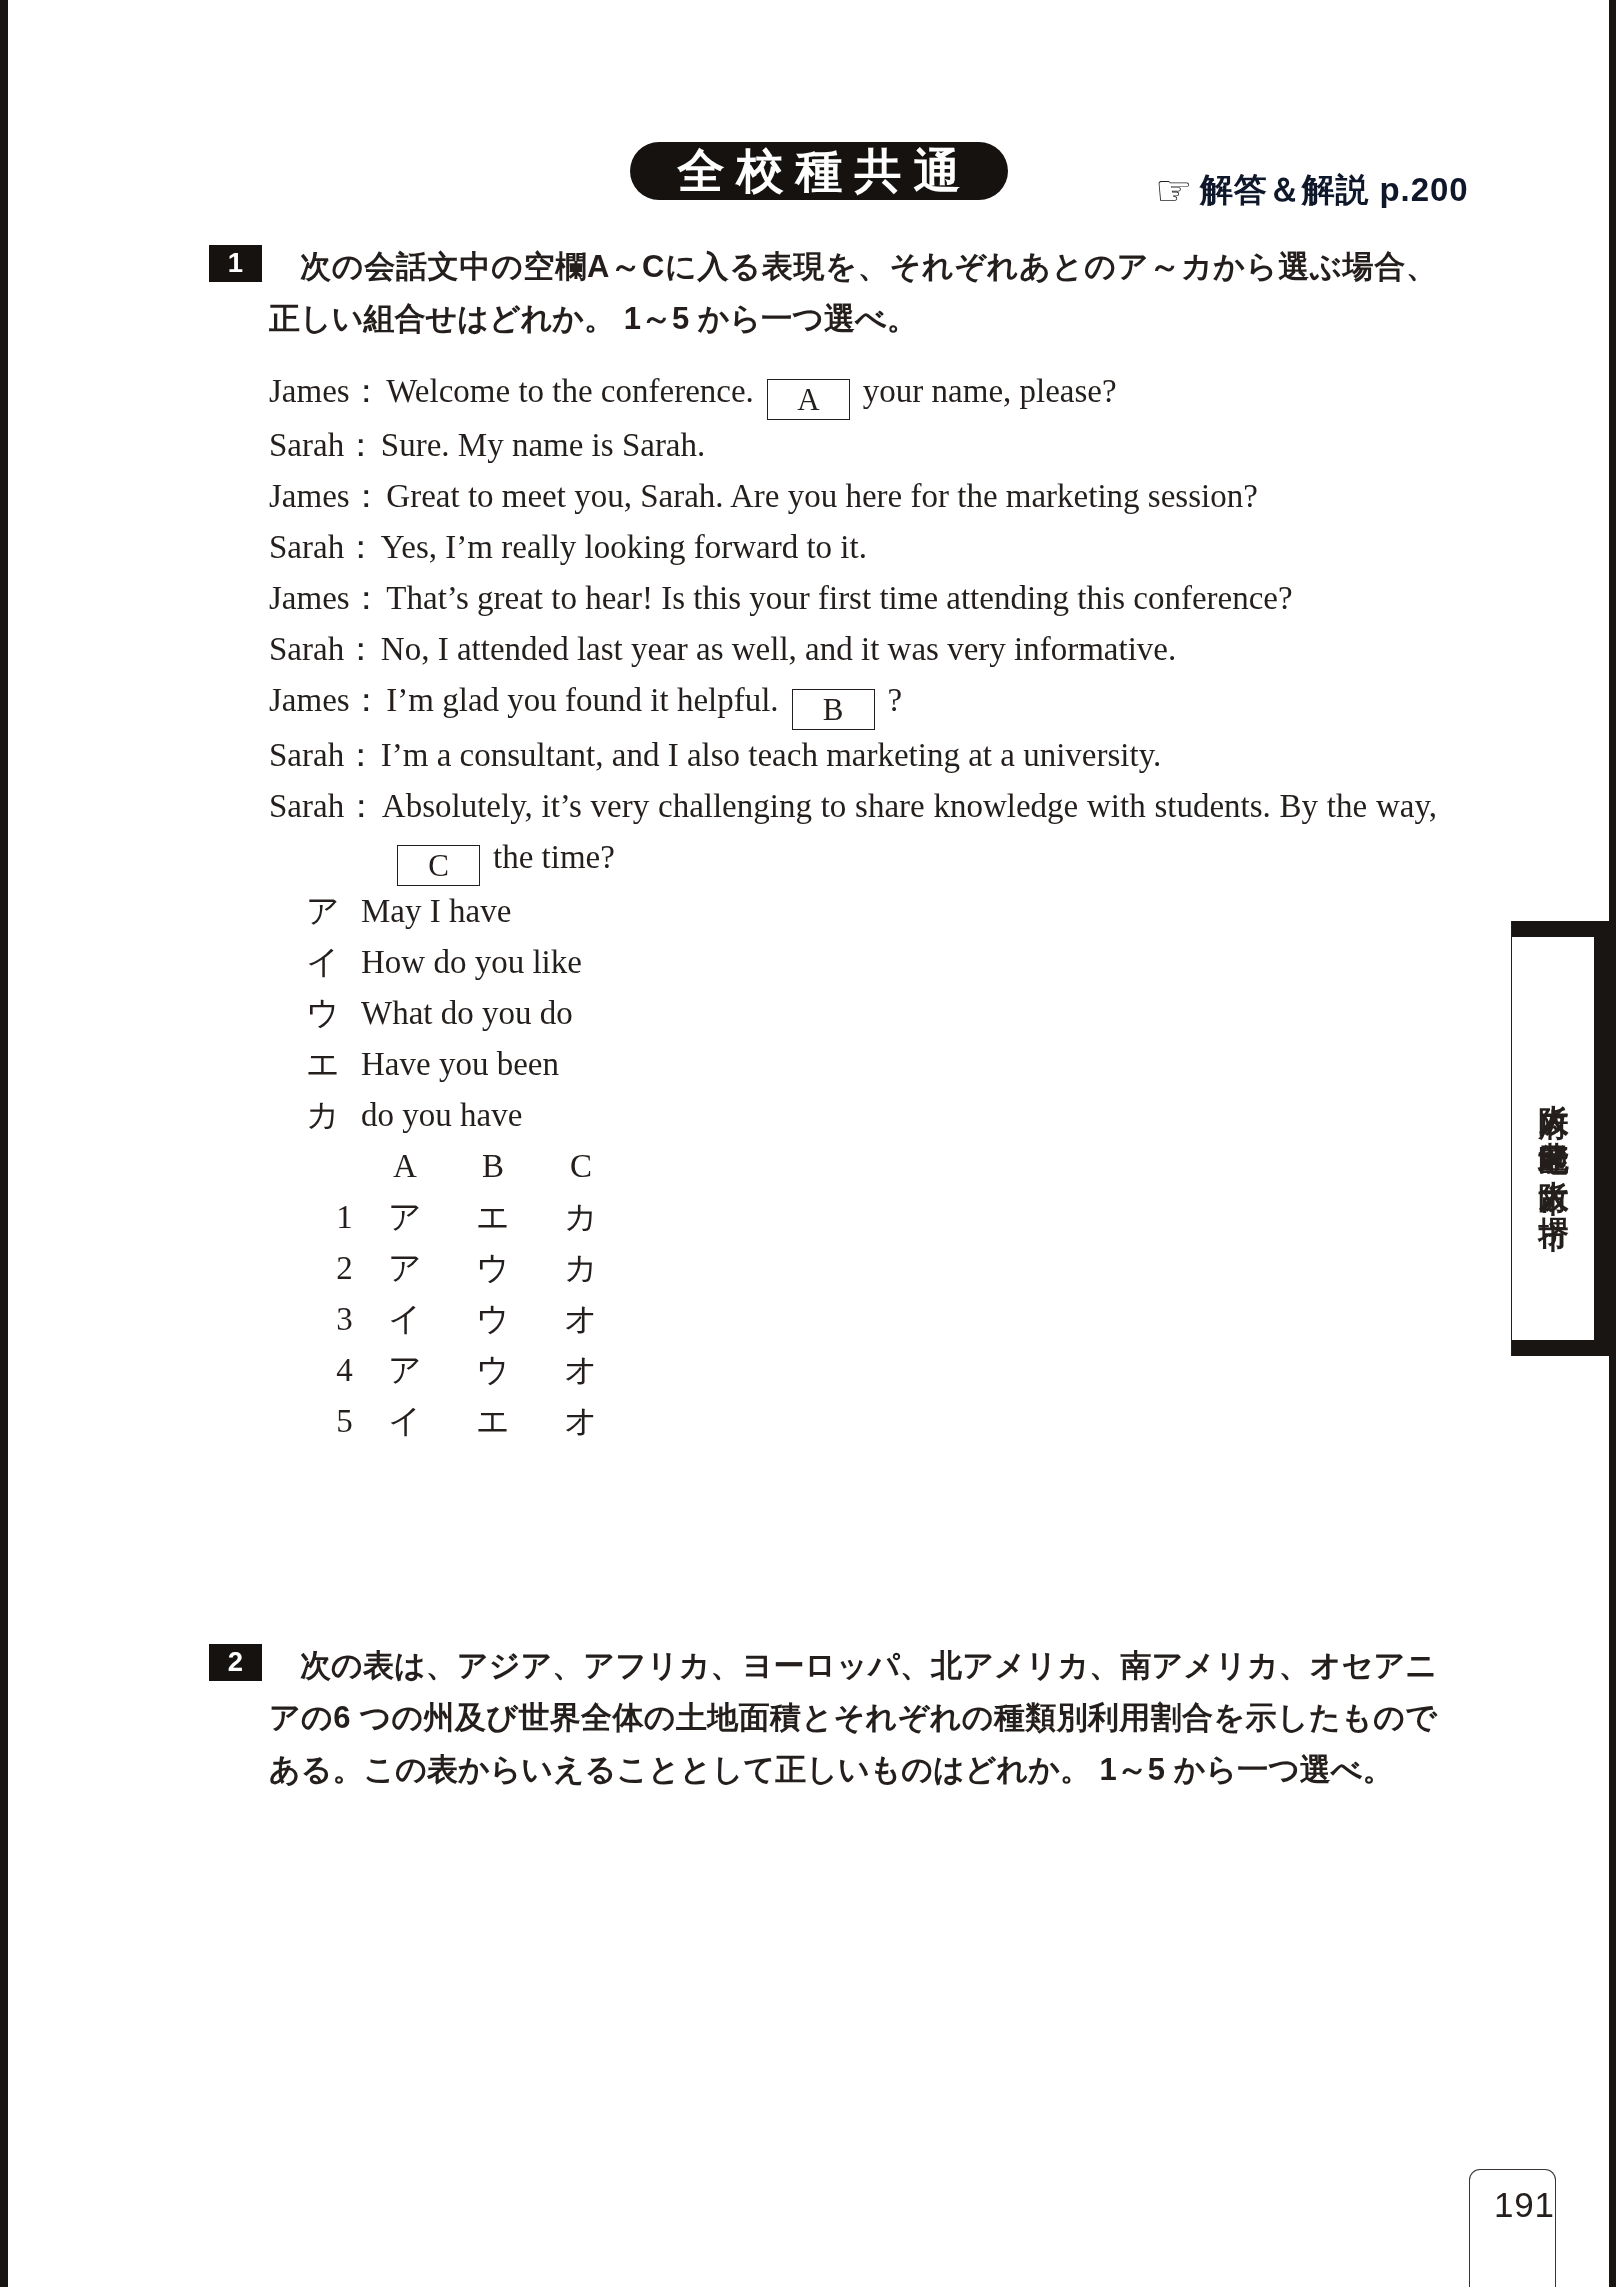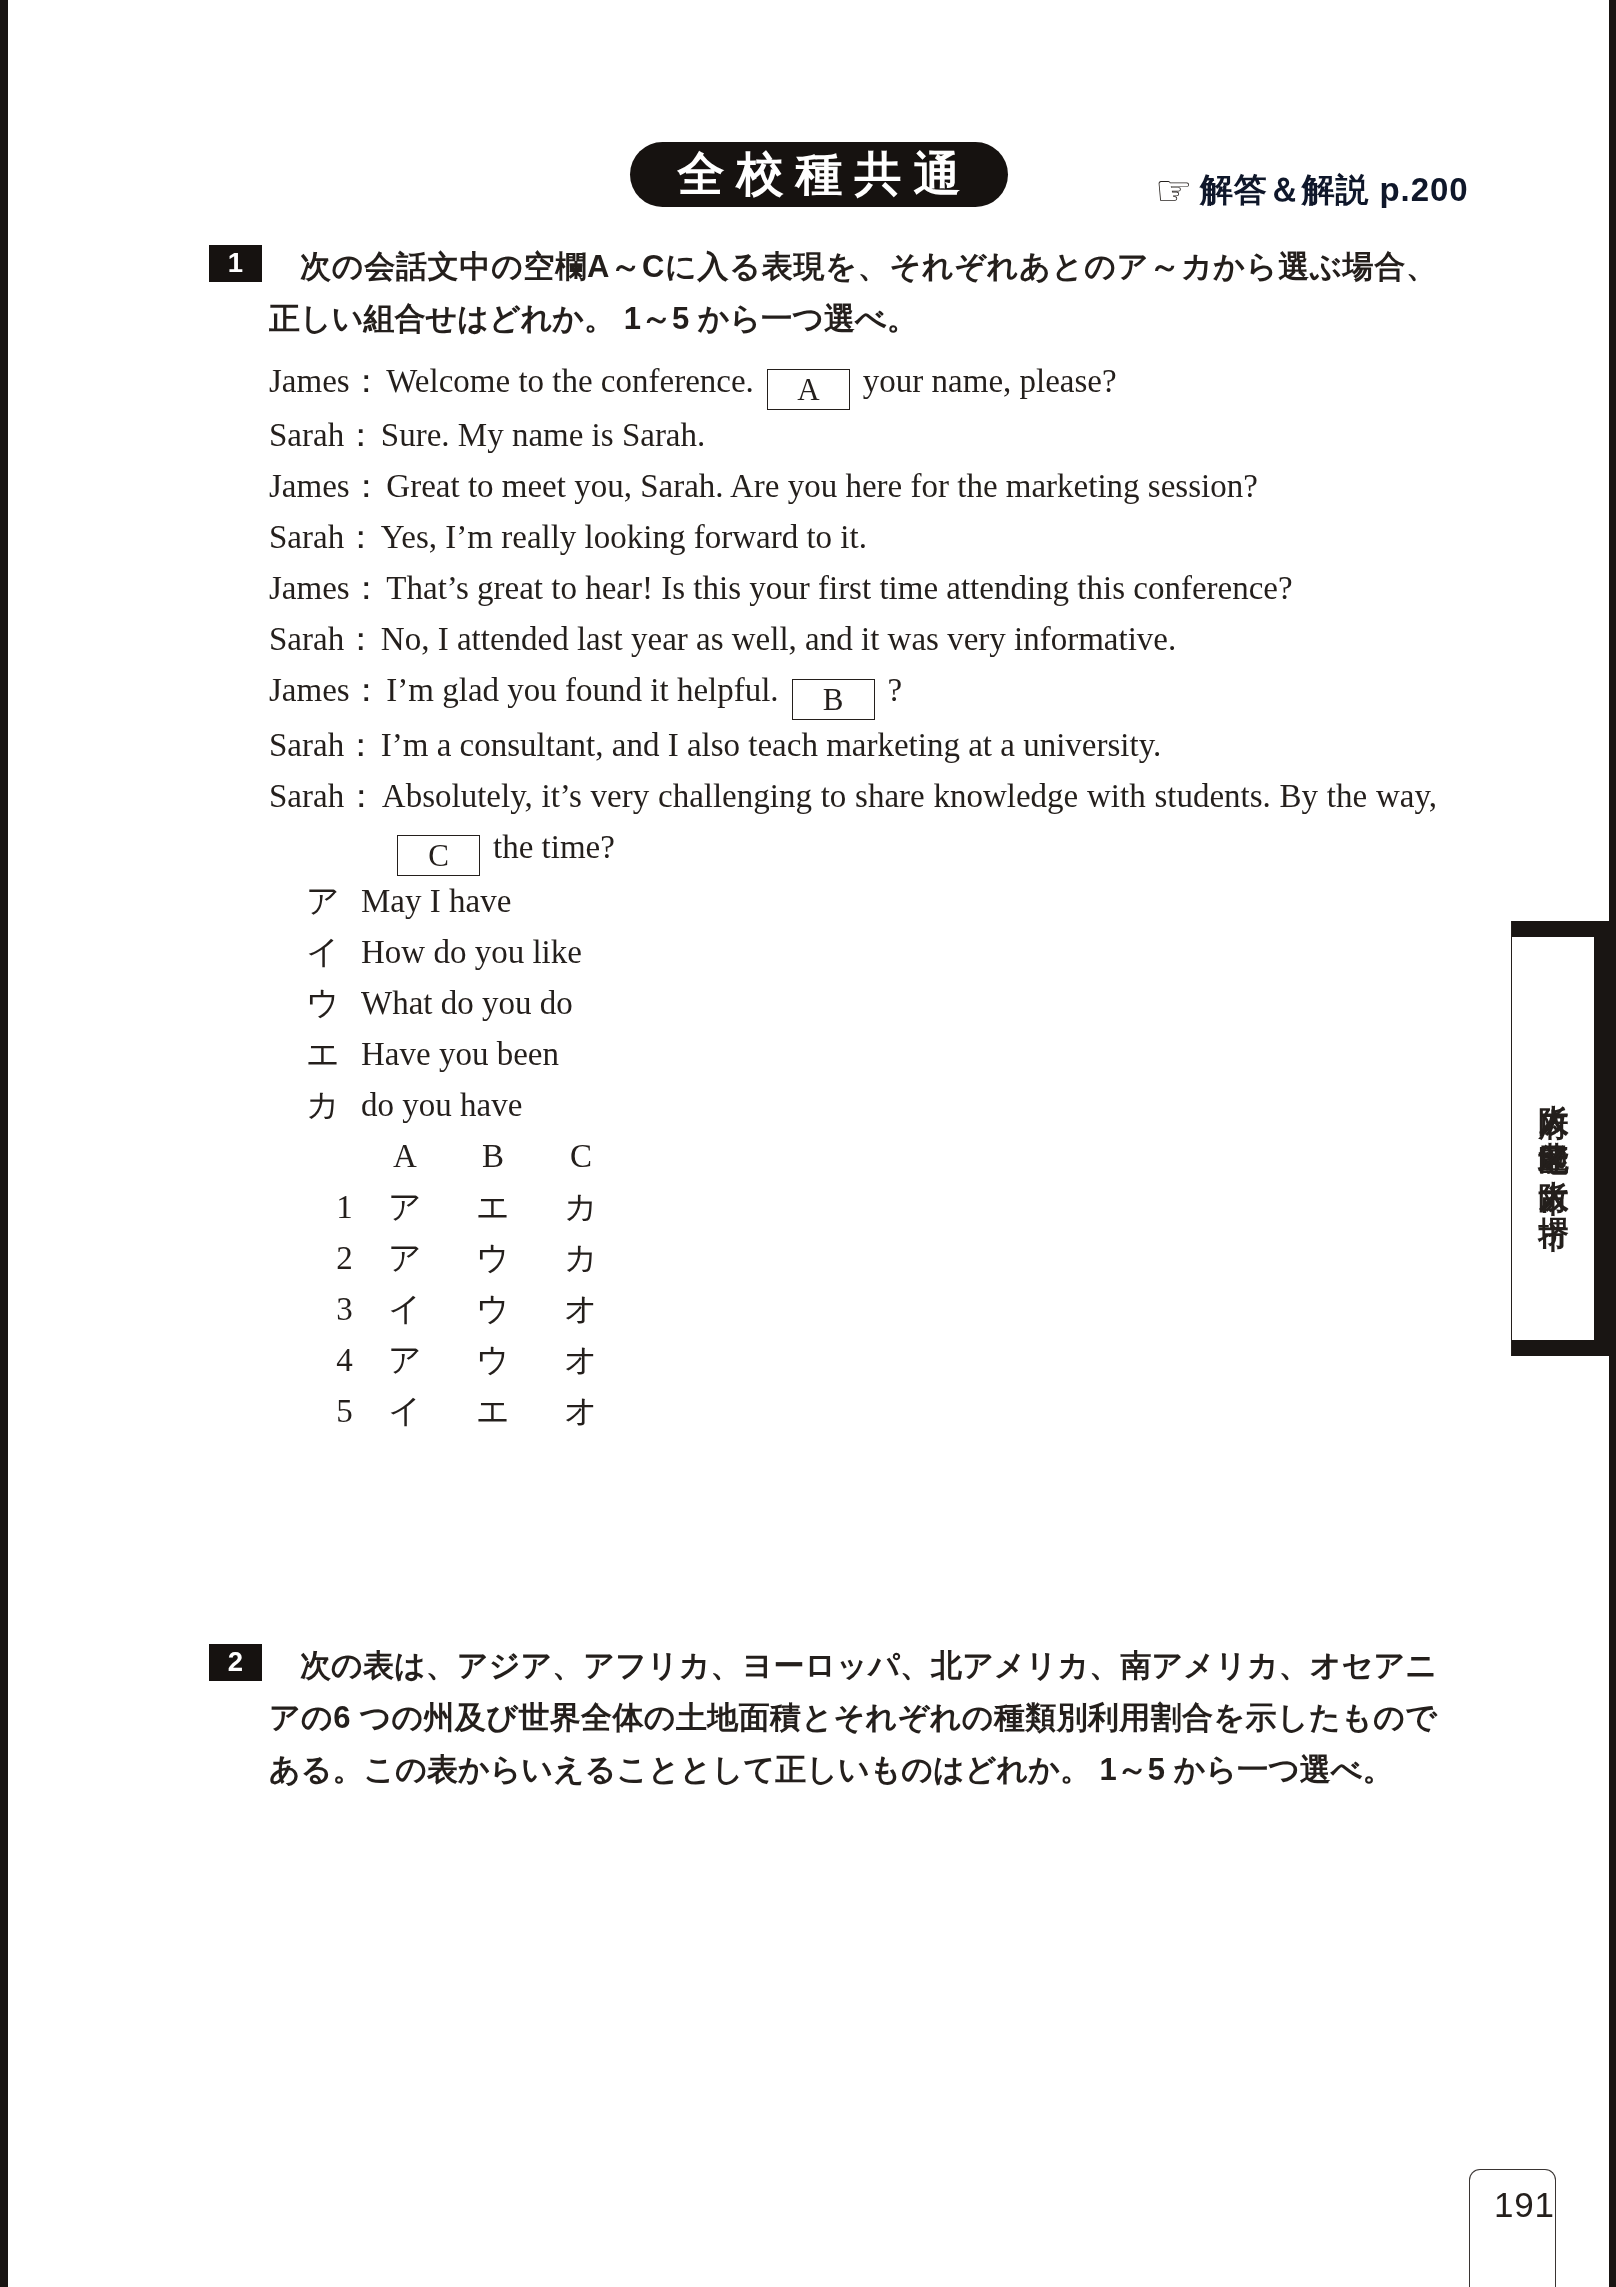--- a/index.html
+++ b/index.html
@@ -3,40 +3,40 @@
 <meta charset="utf-8">
 <style>
   html,body{margin:0;padding:0;background:#fff;}
   .page{position:relative;width:1616px;height:2288px;background:#ffffff;color:#241f1c;overflow:hidden;
         font-family:"Liberation Sans",sans-serif;}
   
   .left-bar{position:absolute;left:0;top:0;width:8.3px;height:100%;background:#191513;}
   .right-bar{position:absolute;right:0;top:0;width:7.3px;height:100%;background:#191513;}
 
   
-  .header-badge{position:absolute;left:630px;top:142px;width:378px;height:65px;background:#161210;
+  .header-badge{position:absolute;left:630px;top:142px;width:378px;height:58px;background:#161210;
         border-radius:33px;display:flex;align-items:center;justify-content:center;}
   .header-badge span{color:#ffffff;font-size:47px;font-weight:bold;letter-spacing:12px;padding-left:12px;
         font-family:"Liberation Sans",sans-serif;}
   
   .answer-ref{position:absolute;left:1155px;top:168px;display:flex;align-items:center;}
   .answer-ref .pointer{font-size:42px;line-height:42px;margin-right:7.3px;color:#241f1c;}
   .answer-ref .ref-text{font-size:33px;font-weight:600;letter-spacing:0.9px;color:#0f172a;}
 
   
   .q-block{position:absolute;left:0;width:1616px;}
   .q1{top:241px;}
   .q2{top:1640px;}
   .q-badge{position:absolute;left:209px;top:3.7px;width:53px;height:37px;background:#161210;color:#fff;
         display:flex;align-items:center;justify-content:center;font-size:27.5px;font-weight:bold;}
   .q-prompt{margin-left:269px;width:1168px;font-size:31px;line-height:52px;font-weight:600;
         text-indent:31px;text-align:justify;font-family:"Liberation Sans",sans-serif;}
 
   
-  .dialogue{margin-left:269px;width:1168px;margin-top:11px;font-family:"Liberation Serif",serif;
+  .dialogue{margin-left:269px;width:1168px;margin-top:21px;font-family:"Liberation Serif",serif;
         font-size:33px;line-height:51px;}
   .dl{padding-left:115px;text-indent:-115px;text-align:justify;}
   .speaker{margin-right:3.7px;}
   .blank-box{display:inline-block;width:81px;height:39px;line-height:39px;border:1.8px solid #241f1c;
         text-align:center;margin:0 13px;vertical-align:-8.3px;text-indent:0;font-size:31px;}
 
   
   .choices{margin-left:306px;margin-top:0;font-family:"Liberation Serif",serif;font-size:33px;line-height:51px;}
   .choice-label{display:inline-block;width:55px;text-indent:0;}
 

